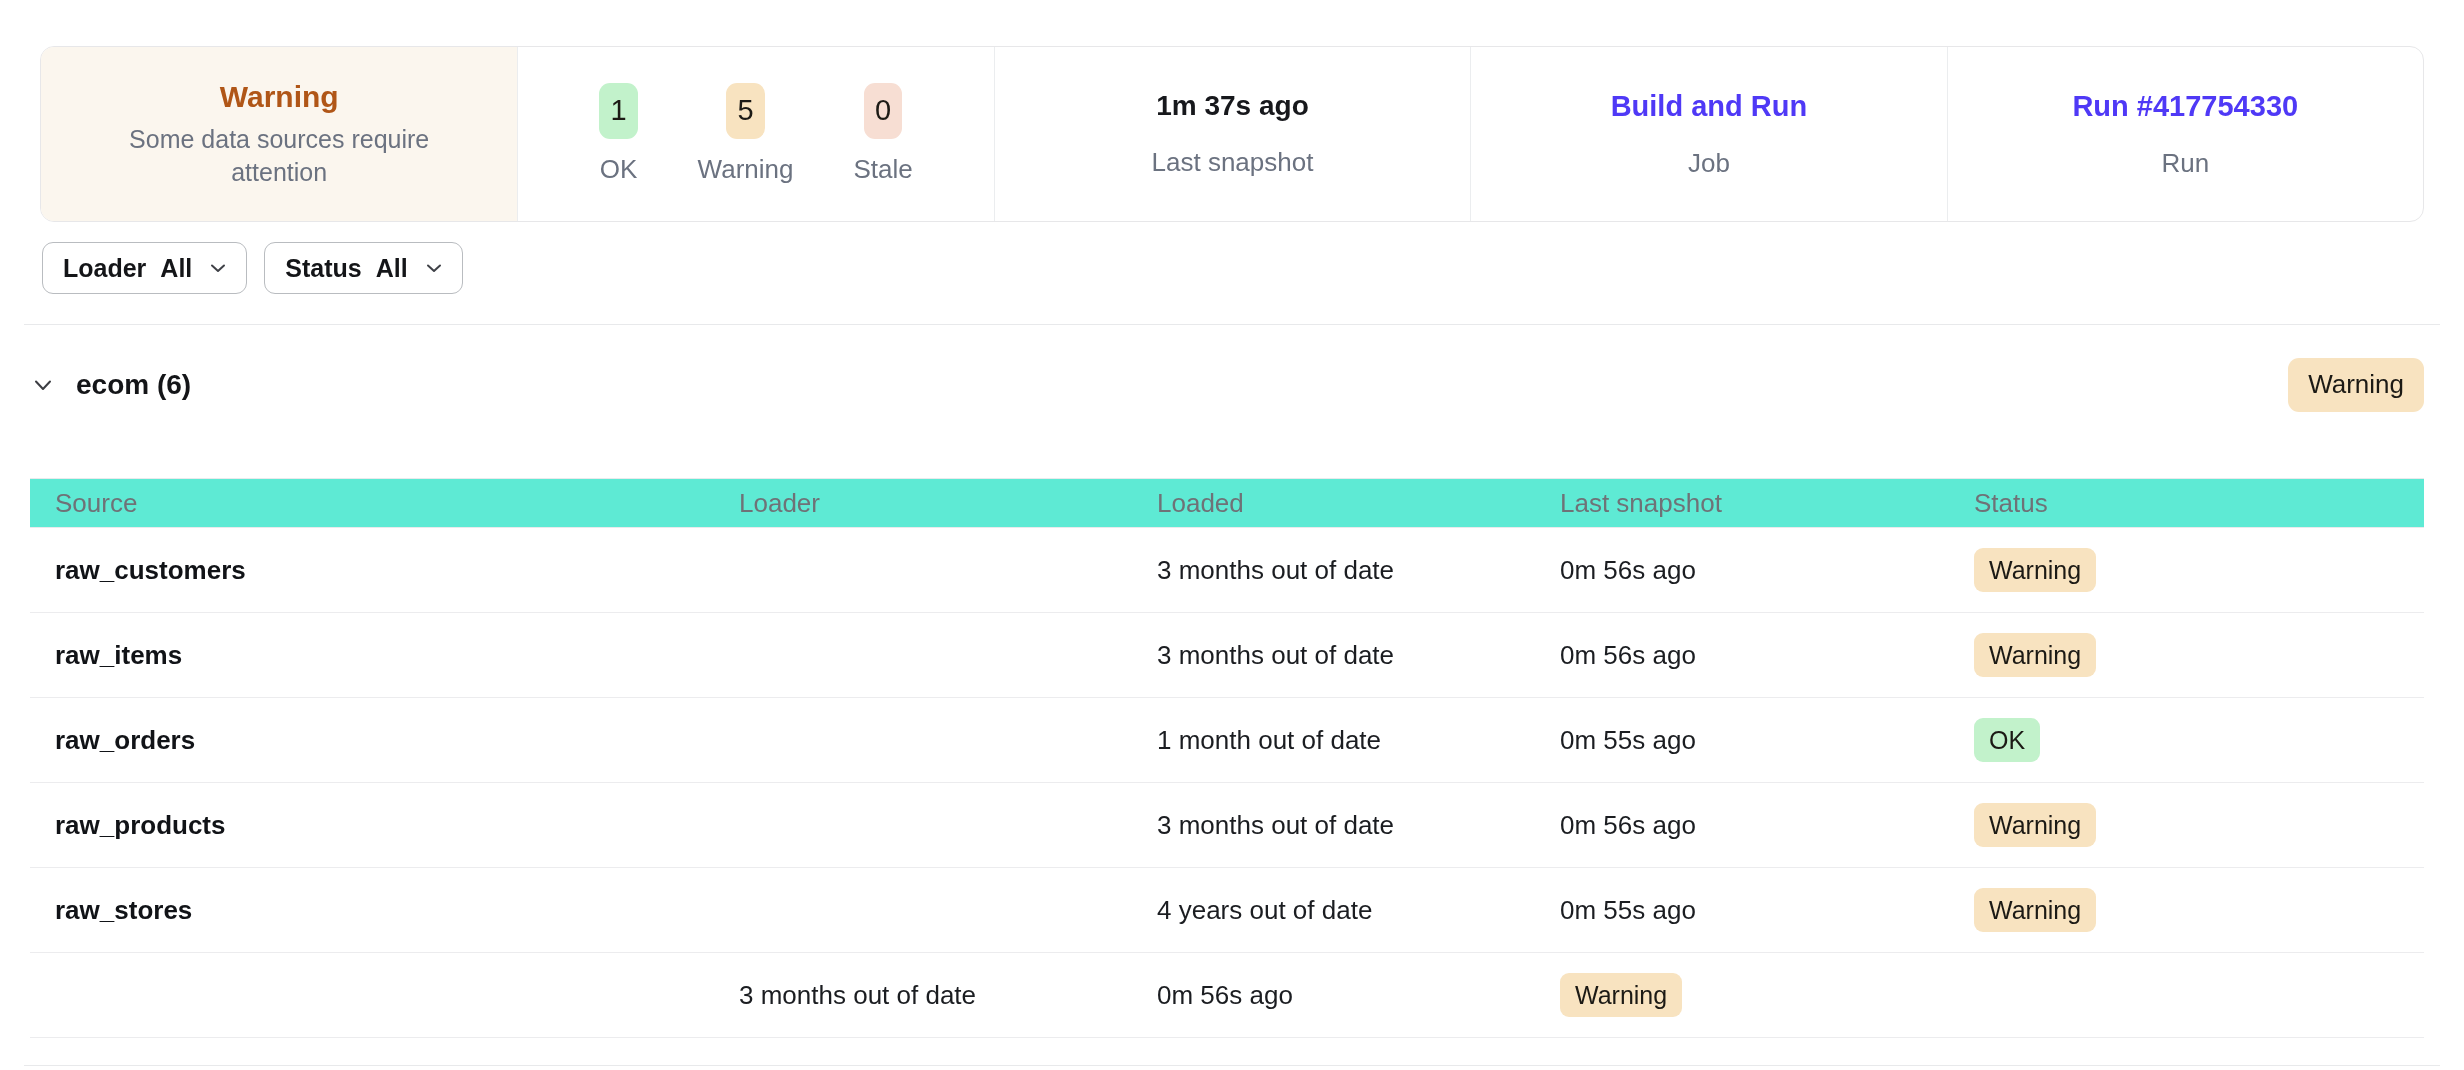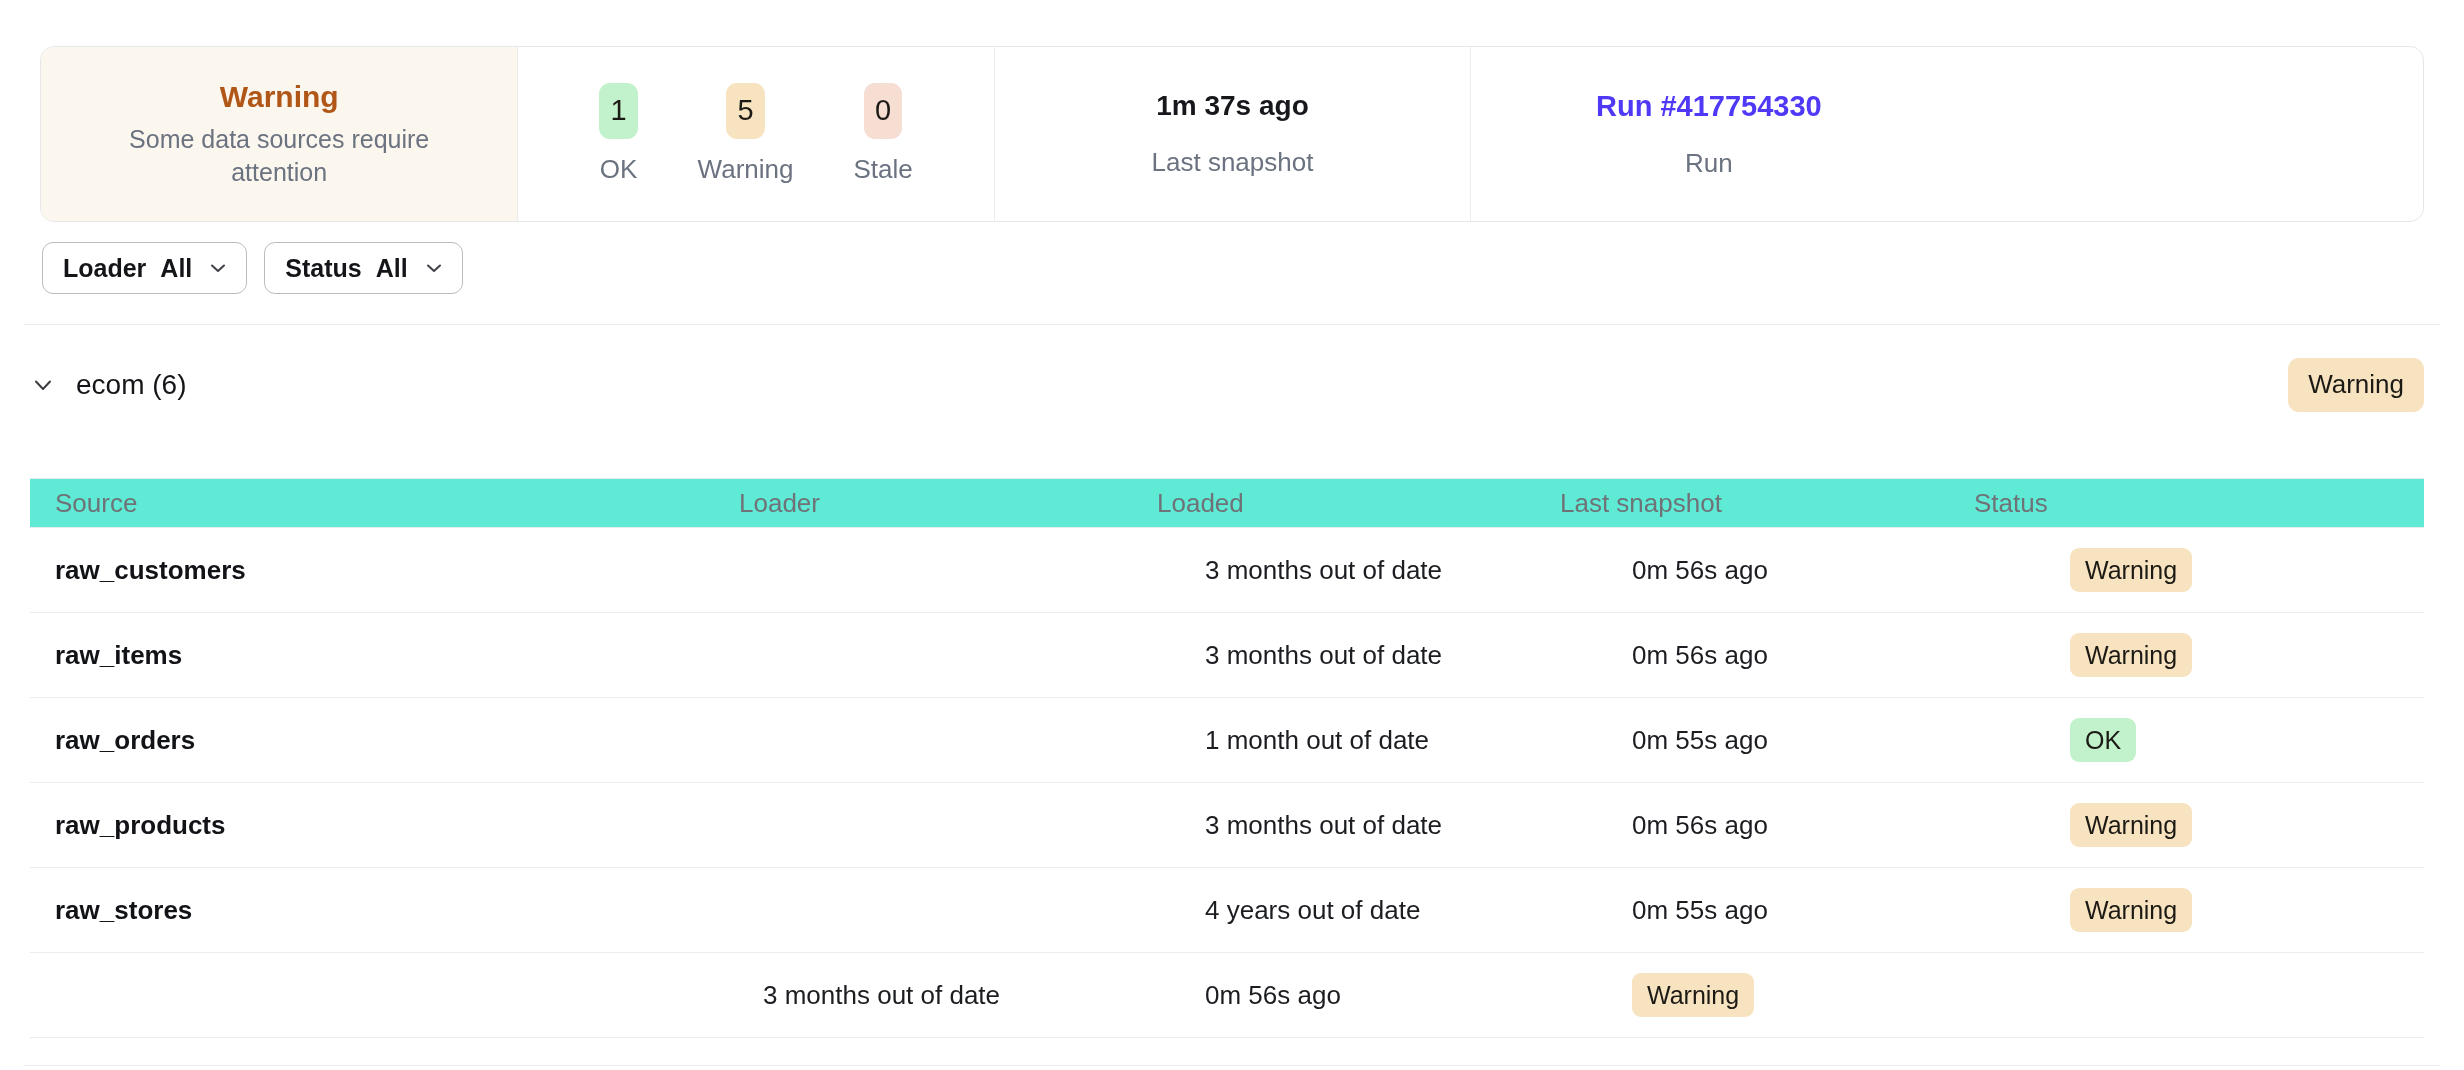--- a/index.html
+++ b/index.html
@@ -65,21 +65,21 @@
 
   .page-divider { border: none; border-top: 1px solid #e8e9eb; margin: 30px 24px 0; }
   .page-divider.bottom { margin-top: 27px; }
 
   
   .section-row {
     margin: 32px 40px 0 30px; height: 56px;
     display: flex; align-items: center; cursor: pointer;
   }
   .section-chevron { width: 46px; display: flex; align-items: center; }
-  .section-title { font-size: 28px; font-weight: 400; color: #141518; }
+  .section-title { font-size: 28px; font-weight: 700; color: #141518; }
   .section-badge { margin-left: auto; }
 
   .badge {
     display: inline-block;
     font-size: 25px; color: #1c1a15;
     padding: 8px 15px; border-radius: 9px;
     line-height: 1.15;
   }
   .badge-lg { font-size: 26px; padding: 12px 20px; border-radius: 11px; }
   .b-warning { background: #f8e3c0; }
@@ -93,21 +93,21 @@
     align-items: center;
     padding-left: 25px;
   }
   .thead {
     height: 50px;
     background: #5eead4;
     border-top: 1px solid #e9eaec;
     border-bottom: 1px solid #e9eaec;
     font-size: 26px; color: #6f7277;
   }
-  .tbody-row { height: 85px; border-bottom: 1px solid #ececee; font-size: 26px; color: #1b1d21; gap: 24px; }
+  .tbody-row { height: 85px; border-bottom: 1px solid #ececee; font-size: 26px; color: #1b1d21; }
   .cell-source { font-weight: 600; color: #111317; }
 </style>
 </head>
 <body>
 
 <section class="cards">
   <div class="card-cell cell-warning">
     <div class="warn-title">Warning</div>
     <div class="warn-sub">Some data sources require attention</div>
   </div>
@@ -125,20 +125,24 @@
       <span class="stat-badge sb-stale">0</span>
       <span class="stat-label">Stale</span>
     </div>
   </div>
 
   <div class="card-cell cell-kv">
     <div class="kv-value">1m 37s ago</div>
     <div class="kv-label">Last snapshot</div>
   </div>
 
+  <div class="card-cell cell-kv">
+    <a class="kv-link">Build and Run</a>
+    <div class="kv-label">Job</div>
+  </div>
 
   <div class="card-cell cell-kv">
     <a class="kv-link">Run #417754330</a>
     <div class="kv-label">Run</div>
   </div>
 </section>
 
 <div class="filters">
   <button class="filter-btn">
     <span>Loader</span>

